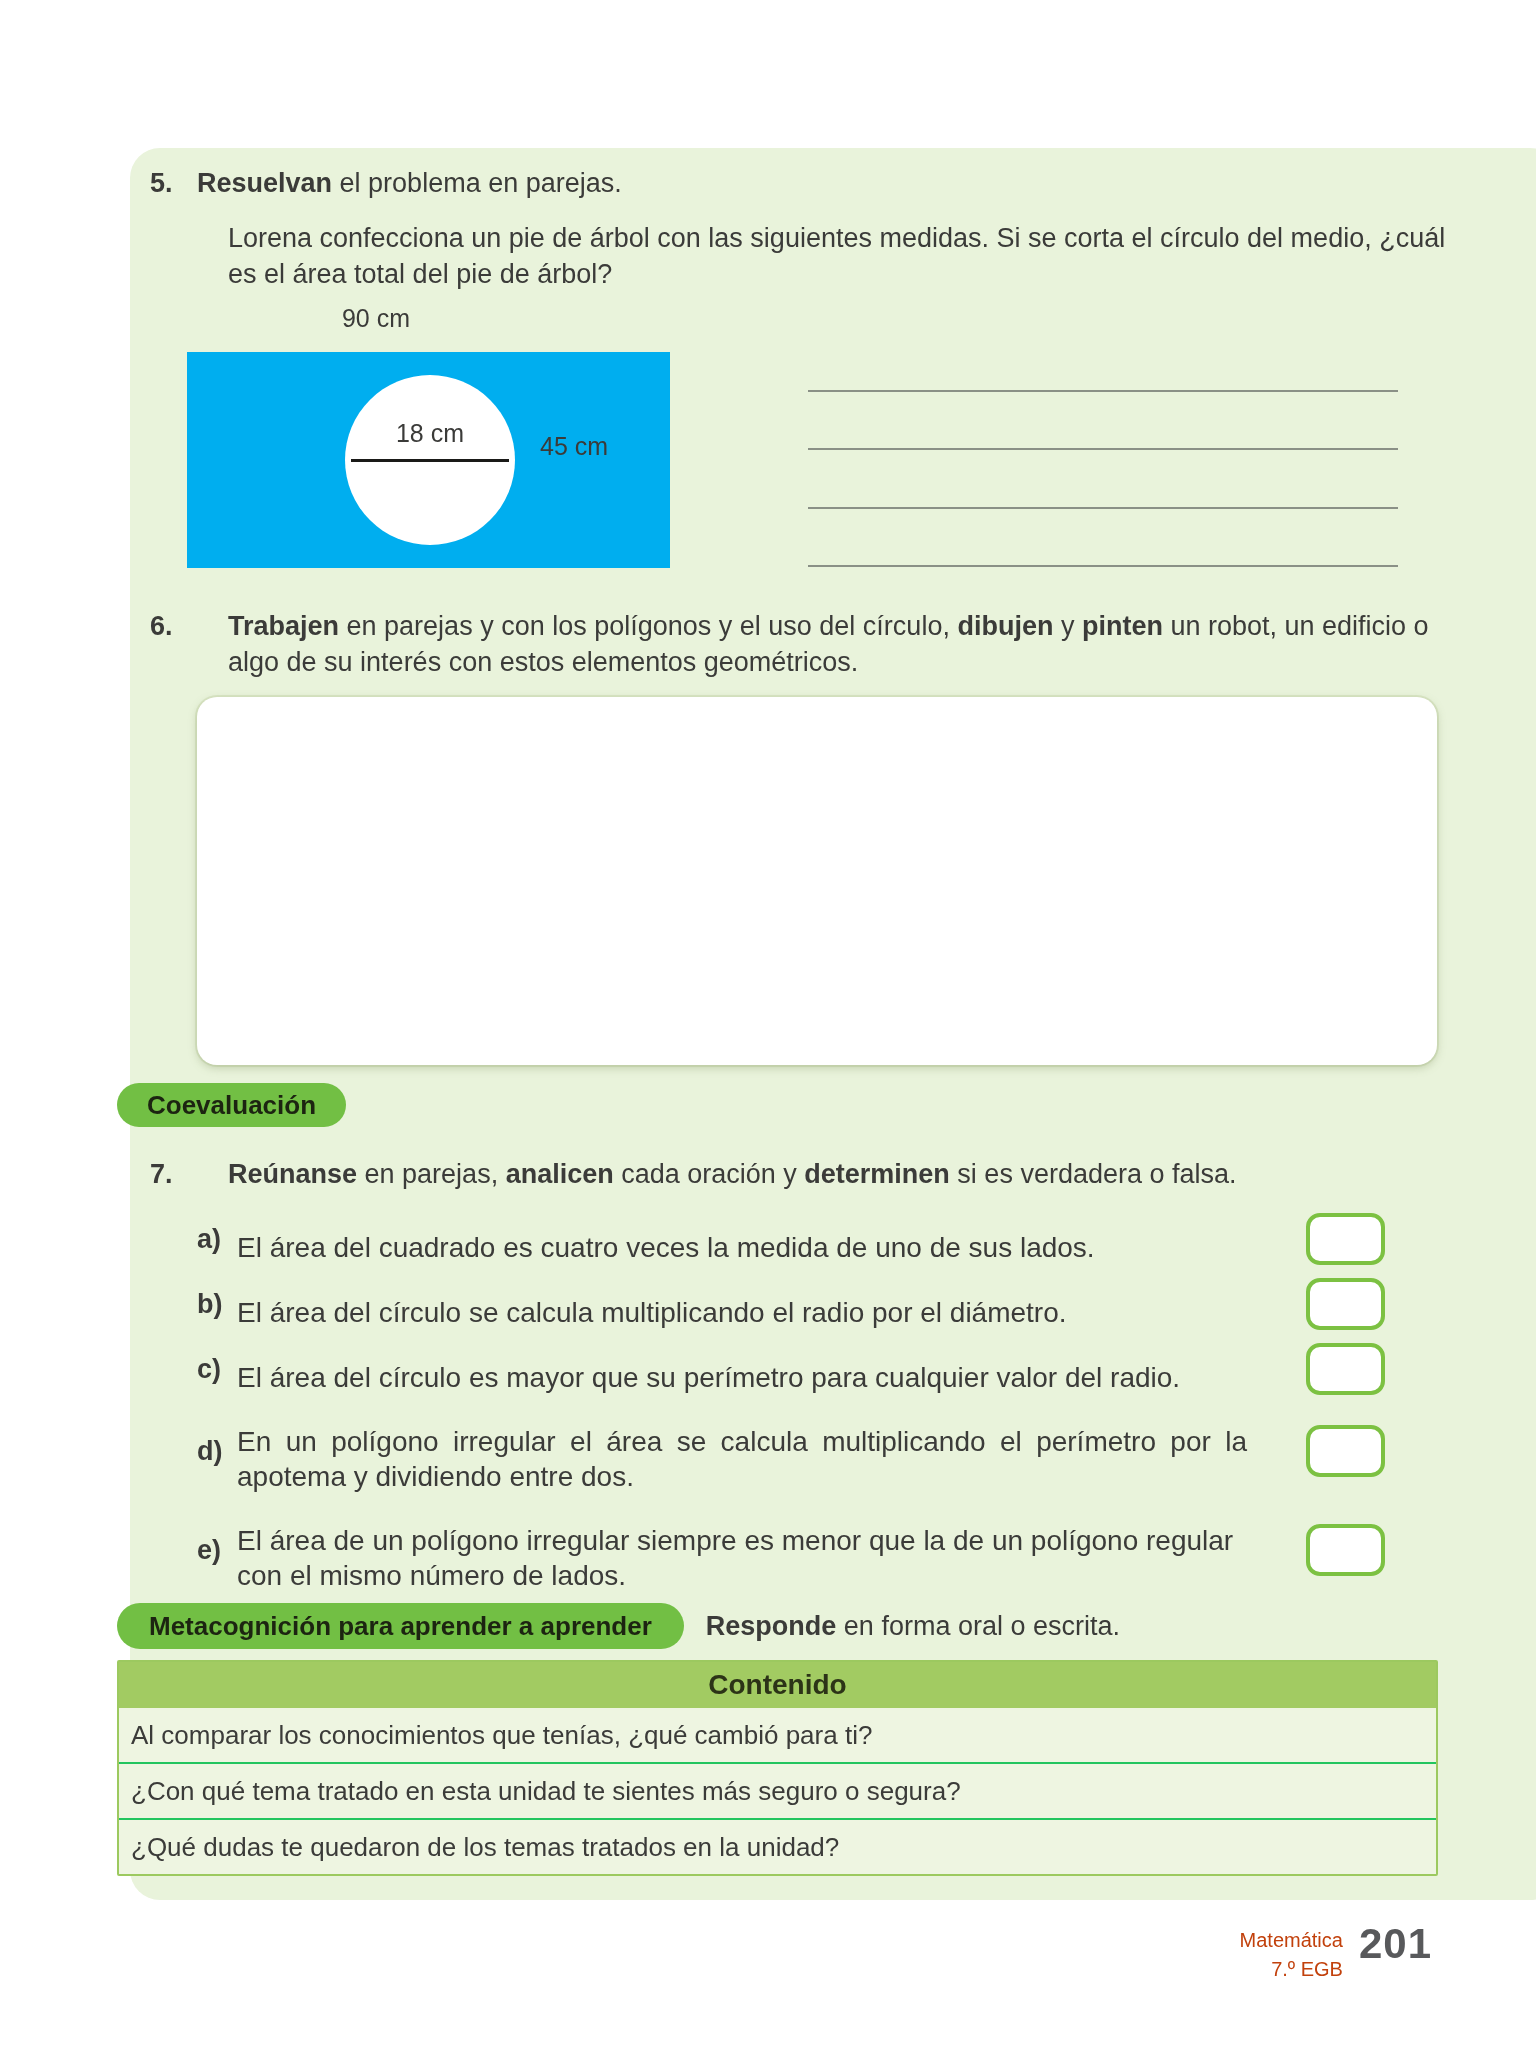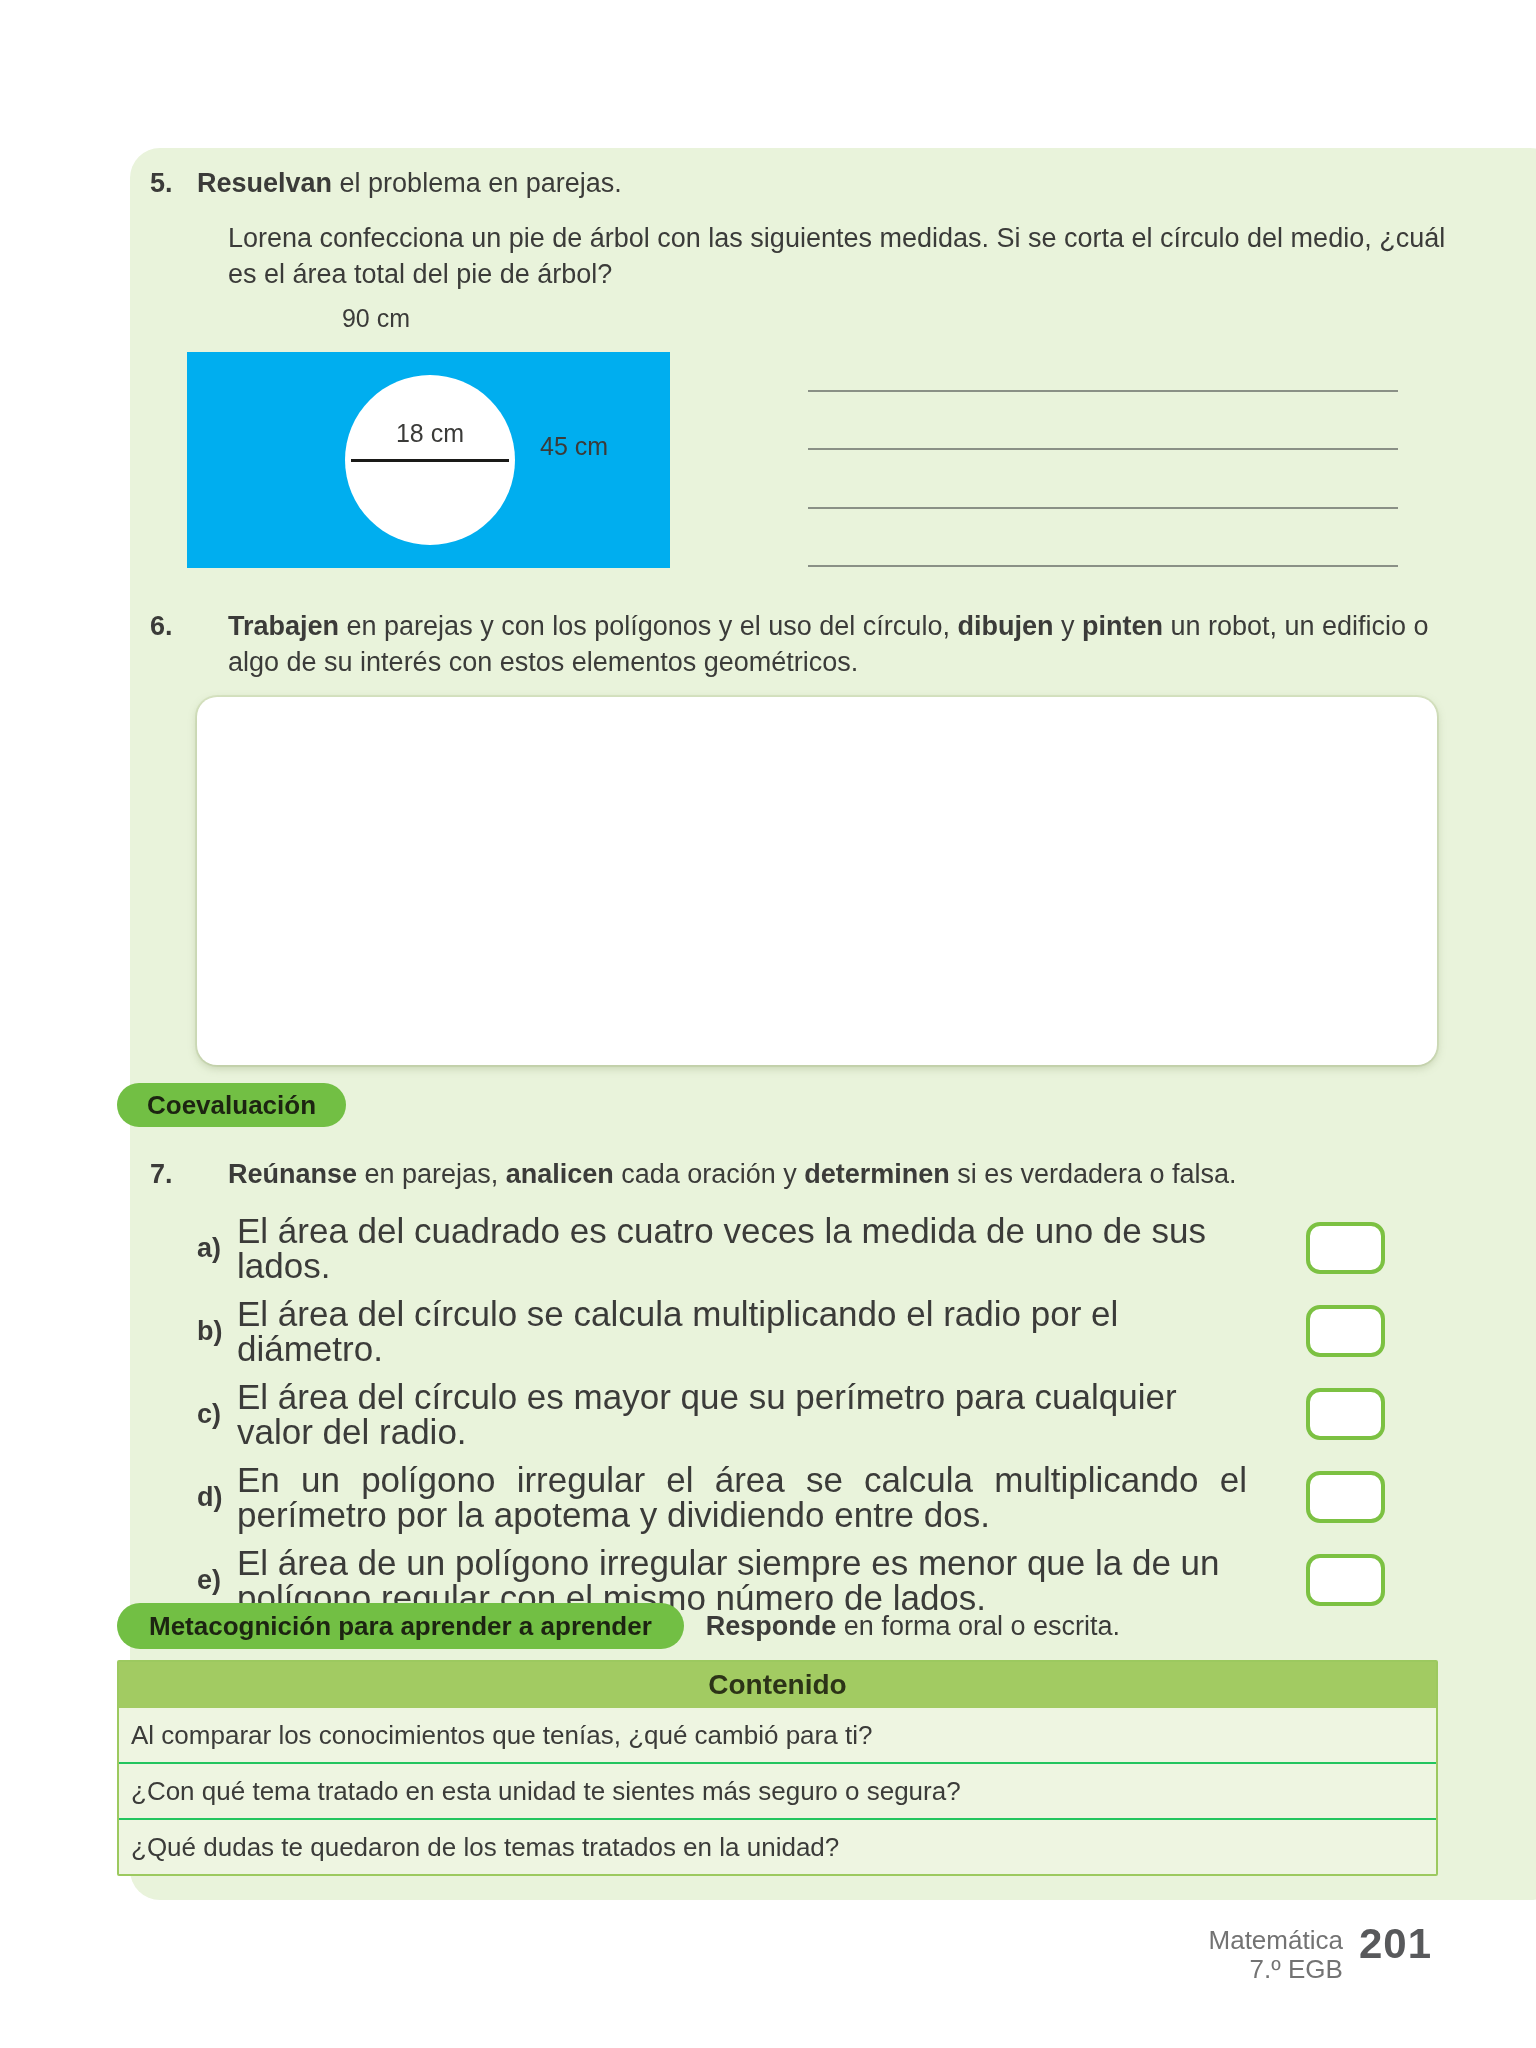--- a/index.html
+++ b/index.html
@@ -43,42 +43,42 @@
   .meta-row{position:absolute;left:-13px;top:1455px;display:flex;align-items:center;}
   .meta-row .pill-inline{
     background:#72bf44;color:#1c2411;font-weight:bold;font-size:26px;line-height:46px;height:46px;
     border-radius:23px;padding:0 32px;white-space:nowrap;
   }
   .meta-row .resp{margin-left:22px;font-size:27px;white-space:nowrap;}
 
   .items{position:absolute;left:0;top:1065px;width:1310px;}
   .item{display:flex;align-items:center;padding-left:67px;margin-bottom:13px;min-height:52px;}
   .item .lbl{width:40px;flex:0 0 40px;font-weight:bold;font-size:27px;}
-  .item .txt{width:1010px;flex:0 0 1010px;font-size:35px;line-height:35px;}
+  .item .txt{width:1010px;flex:0 0 1010px;font-size:28px;line-height:35px;margin-top:16px;}
   .item .txt.justify{text-align:justify;}
   .chk{
     margin-left:auto;margin-right:55px;width:71px;height:44px;background:#ffffff;
     border:4px solid #7cc142;border-radius:14px;flex:0 0 71px;
   }
 
   .qtable{
     position:absolute;left:-13px;top:1512px;width:1321px;border:2px solid #9cc95f;
     border-radius:2px;box-sizing:border-box;background:#eef5e1;
   }
   .qtable .thead{
     background:#a2cb62;color:#2c3317;font-weight:bold;font-size:28px;text-align:center;
     line-height:46px;height:46px;
   }
   .qtable .trow{
     height:54px;line-height:54px;font-size:26px;padding-left:12px;border-top:2px solid #22c55e;
     color:#3b3b39;background:#eef5e1;white-space:nowrap;overflow:hidden;
   }
 
   .footer{position:absolute;top:1922px;right:104px;display:flex;align-items:flex-start;}
-  .footer .course{color:#737373;font-size:26px;line-height:29px;text-align:right;margin-right:16px;margin-top:4px;}
+  .footer .course{color:#c2410c;font-size:20px;line-height:29px;text-align:right;margin-right:16px;margin-top:4px;}
   .footer .pagenum{color:#58595b;font-size:42px;font-weight:bold;line-height:44px;letter-spacing:1px;}
 </style>
 </head>
 <body>
 
 <div class="page">
   <div class="panel">
 
     <div class="ex-head" style="top:18px">
       <span class="ex-num">5.</span><span class="bold">Resuelvan</span><span> el problema en parejas.</span>

